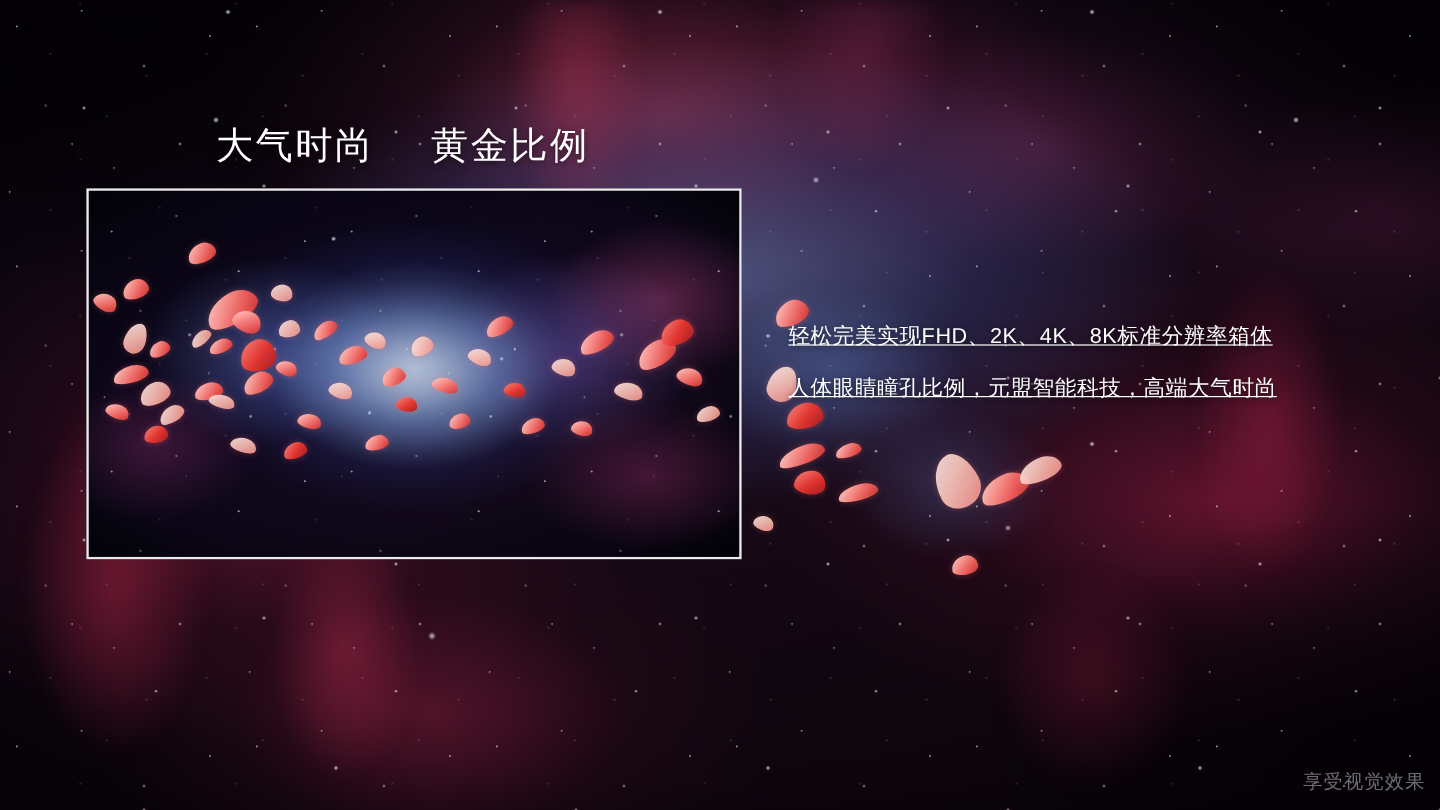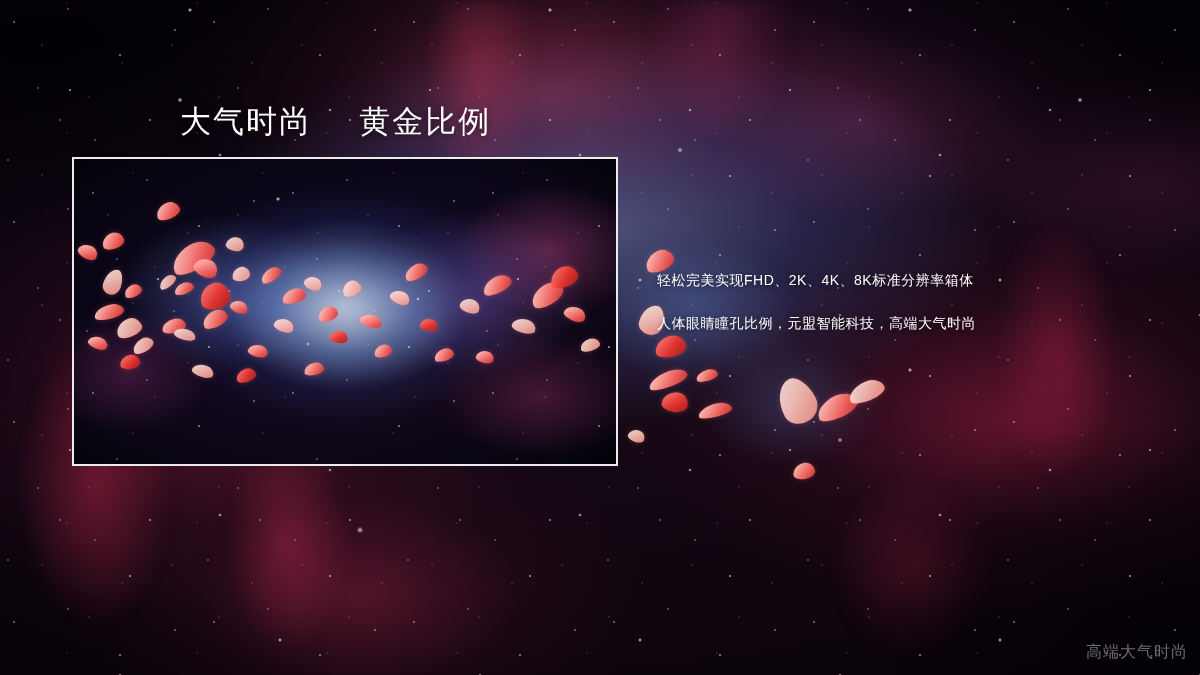--- a/index.html
+++ b/index.html
@@ -153,26 +153,27 @@
     white-space:nowrap;
   }
   #headline .gap{display:inline-block;width:26px;}
 
   #body-copy{
     position:absolute;
     left:657px;top:259px;
     width:520px;
   }
   #body-copy .line{
-    font-size:14px;
+    font-size:18px;
     line-height:43px;
     color:#ffffff;
     letter-spacing:.5px;
     white-space:nowrap;
     text-shadow:0 1px 5px rgba(0,0,0,.5);
+    text-decoration:underline;
   }
 
   #watermark{
     position:absolute;
     right:12px;bottom:12px;
     font-size:16px;
     letter-spacing:1px;
     color:rgba(175,175,175,.62);
   }
 </style>
@@ -261,15 +262,15 @@
     <span>大气时尚</span>
     <span class="gap"></span>
     <span>黄金比例</span>
   </div>
 
   <div id="body-copy">
     <div class="line">轻松完美实现FHD、2K、4K、8K标准分辨率箱体</div>
     <div class="line">人体眼睛瞳孔比例，元盟智能科技，高端大气时尚</div>
   </div>
 
-  <div id="watermark">高端大气时尚</div>
+  <div id="watermark">享受视觉效果</div>
 
 </div>
 
 </body></html>

